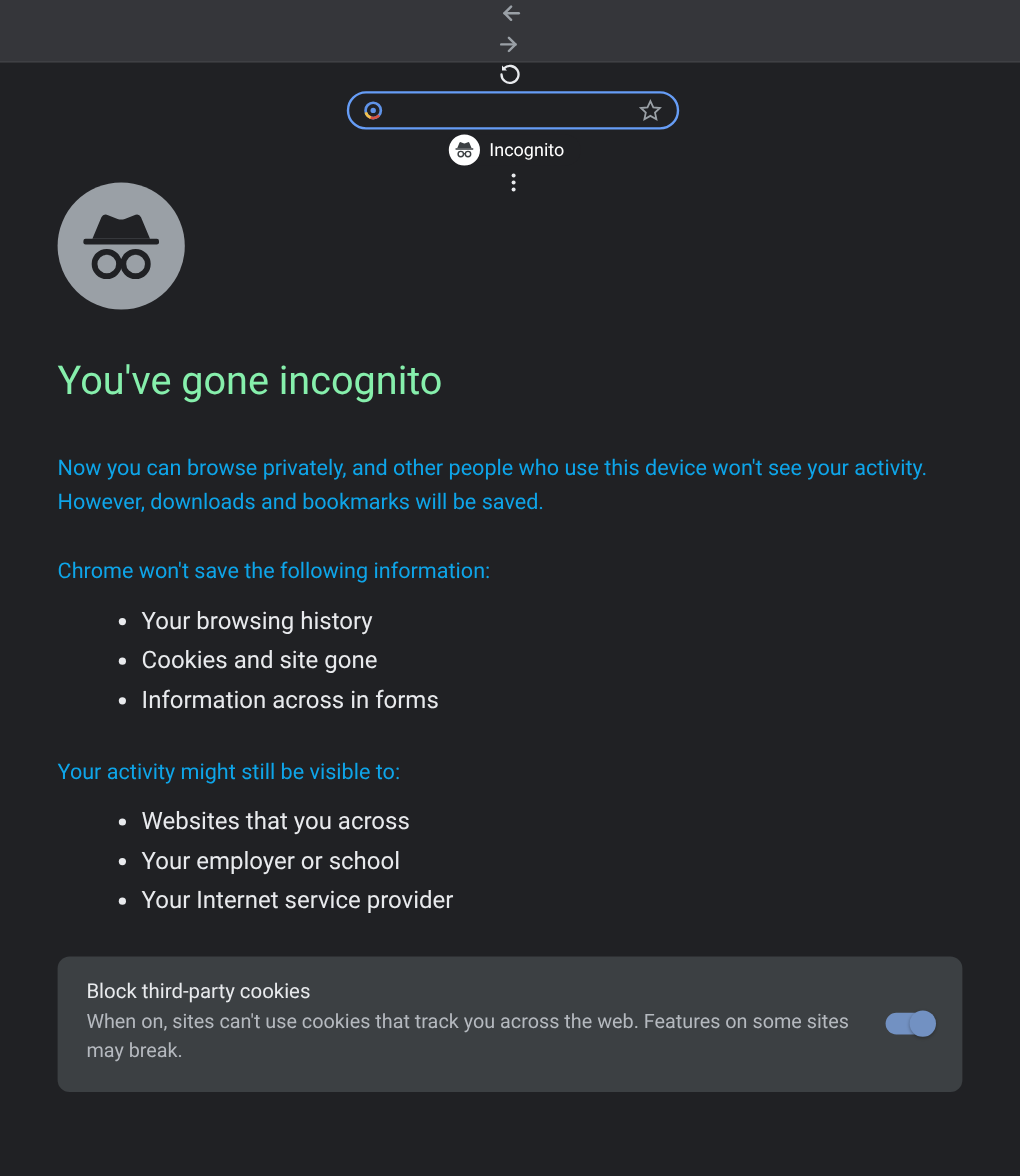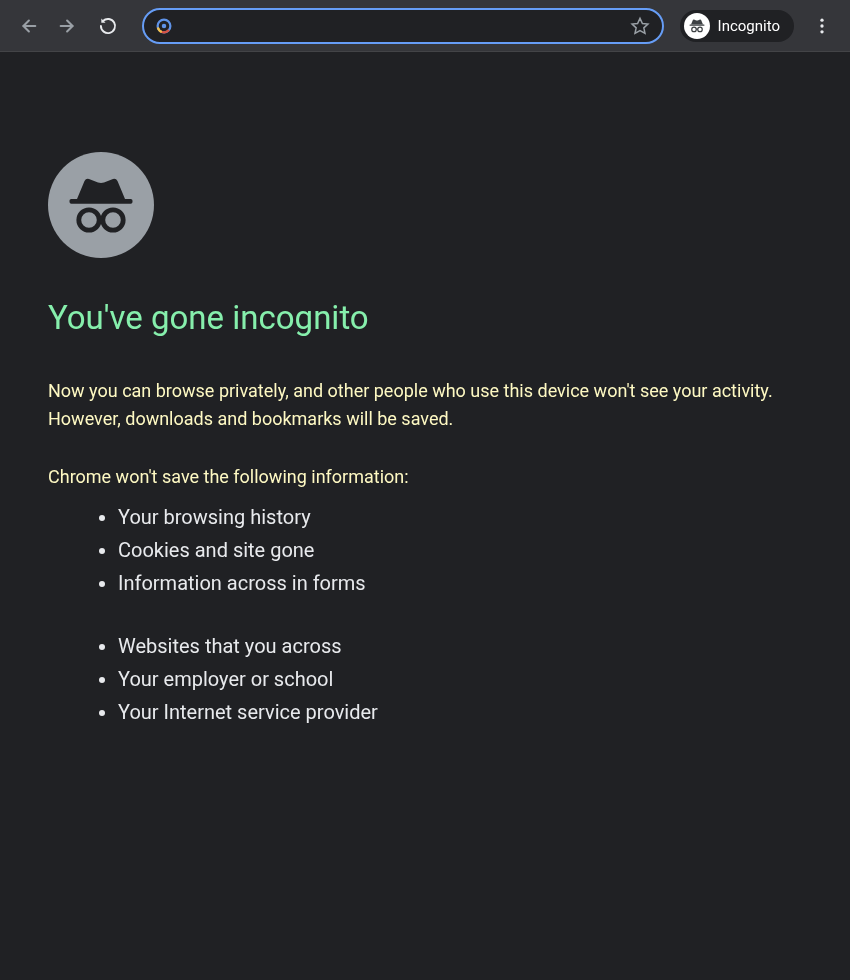--- a/index.html
+++ b/index.html
@@ -12,20 +12,21 @@
     overflow: hidden;
   }
   .toolbar {
     height: 52px;
     background: #35363a;
     display: flex;
     align-items: center;
     padding: 0 10px;
     border-bottom: 1px solid #434447;
     gap: 4px;
+    flex-direction: column;
   }
   .nav-btn {
     width: 36px; height: 36px;
     display: flex; align-items: center; justify-content: center;
     border-radius: 50%;
     color: #9aa0a6;
     cursor: pointer;
   }
   .nav-btn.enabled { color: #e8eaed; }
   .omnibox {
@@ -92,21 +93,21 @@
   }
   h1 {
     font-size: 33px;
     font-weight: 400;
     color: #86efac;
     margin-bottom: 40px;
   }
   p.lead, p.sub {
     font-size: 18px;
     line-height: 1.55;
-    color: #fef9c3;
+    color: #0ea5e9;
     margin-bottom: 30px;
   }
   p.sub { margin-bottom: 10px; }
   ul {
     list-style: disc;
     padding-left: 26px;
     margin-bottom: 30px;
   }
   ul li {
     font-size: 20px;
@@ -235,20 +236,28 @@
 
   <p class="lead">Now you can browse privately, and other people who use this device won't see your activity. However, downloads and bookmarks will be saved.</p>
 
   <p class="sub">Chrome won't save the following information:</p>
   <ul>
     <li>Your browsing history</li>
     <li>Cookies and site gone</li>
     <li>Information across in forms</li>
   </ul>
 
+  <p class="sub">Your activity might still be visible to:</p>
   <ul>
     <li>Websites that you across</li>
     <li>Your employer or school</li>
     <li>Your Internet service provider</li>
   </ul>
 
+  <div class="card">
+    <div class="card-text">
+      <div class="card-title">Block third-party cookies</div>
+      <div class="card-desc">When on, sites can't use cookies that track you across the web. Features on some sites may break.</div>
+    </div>
+    <div class="toggle"></div>
+  </div>
 
 </div>
 
 </body></html>

